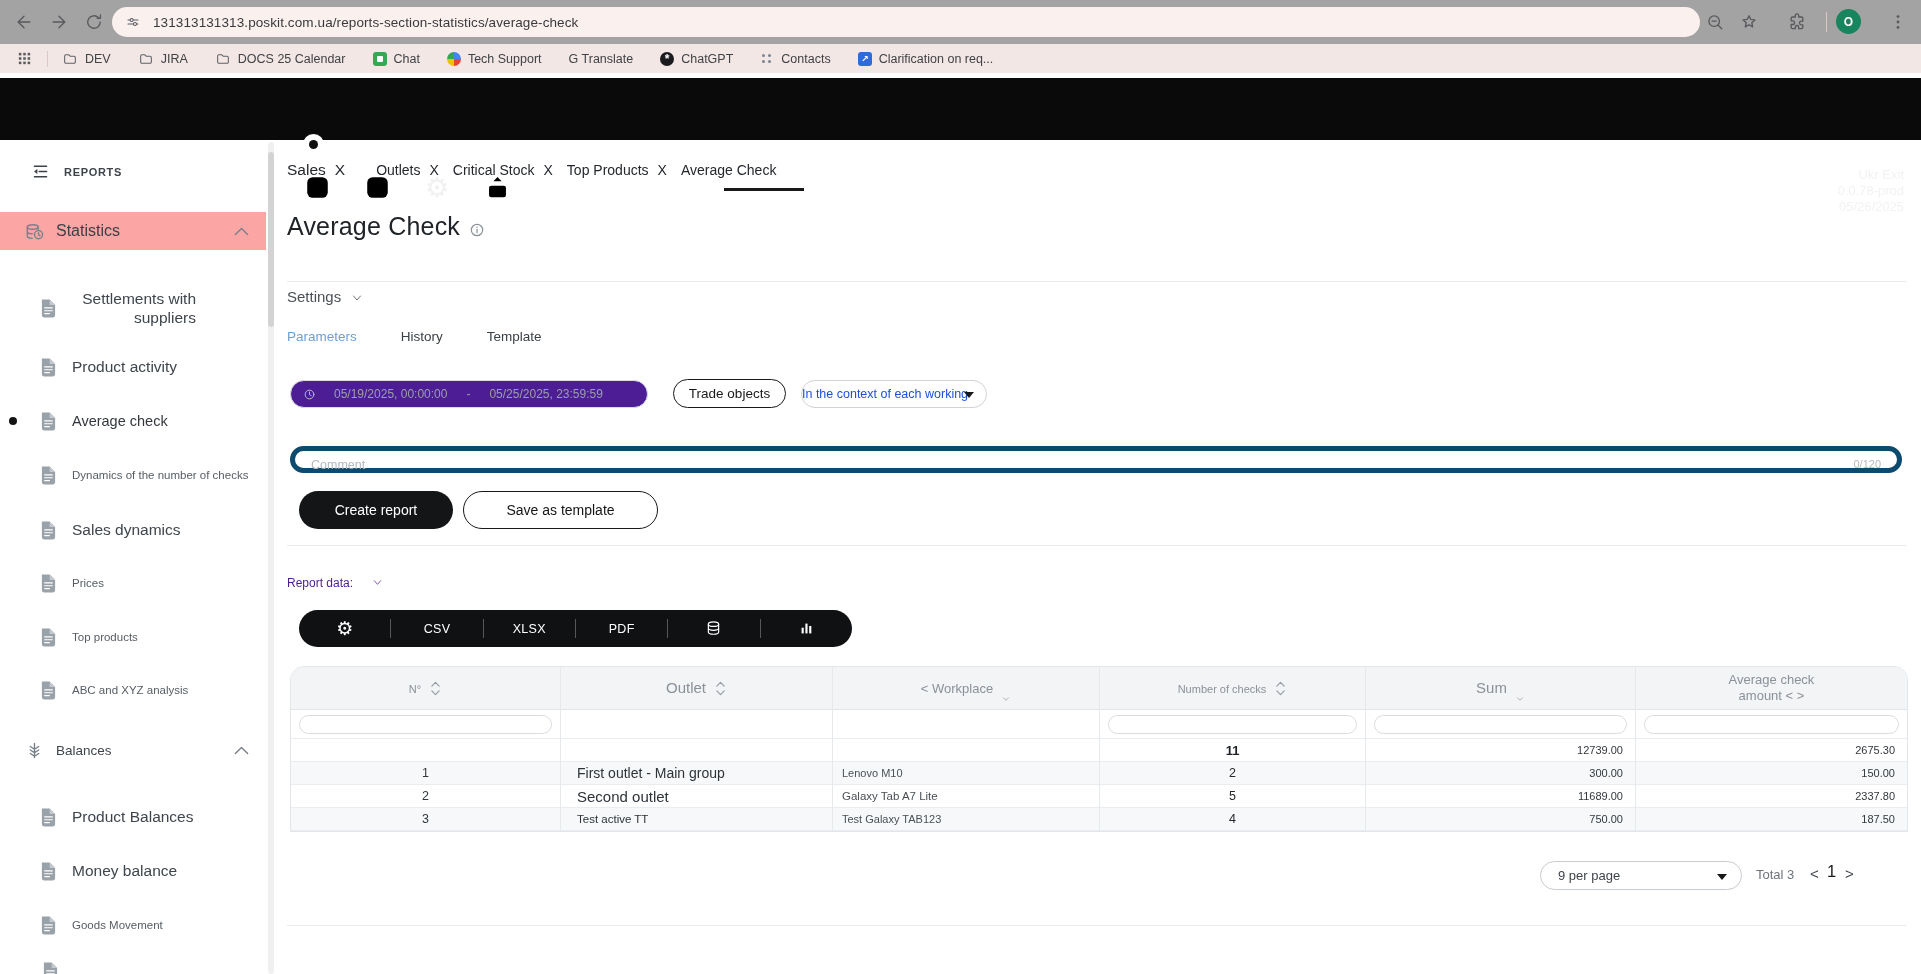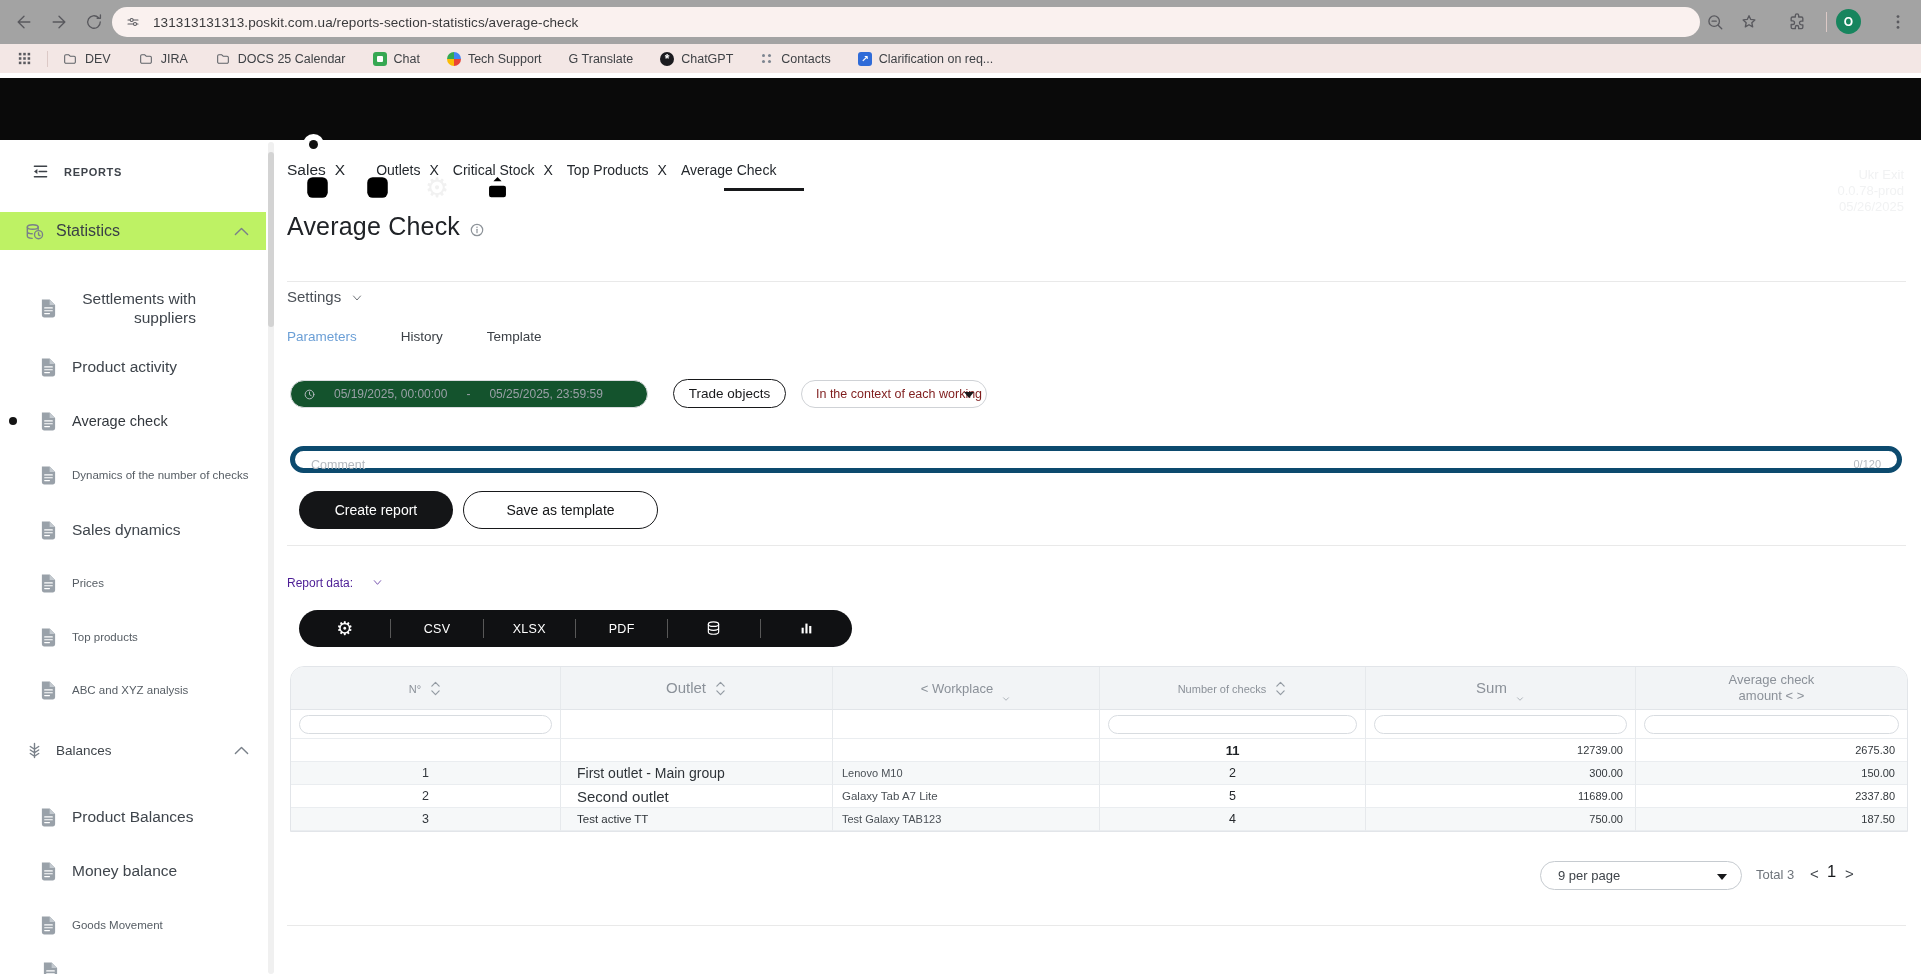--- a/index.html
+++ b/index.html
@@ -47,21 +47,21 @@
   .app-info span{cursor:pointer}
   .active-dot-outer{position:absolute;left:303px;top:134px;width:21px;height:21px;border-radius:50%;background:#fff;display:flex;align-items:center;justify-content:center}
   .active-dot-outer i{width:9px;height:9px;border-radius:50%;background:#101010}
 
   
   .sidebar{position:absolute;left:0;top:140px;width:277px;height:834px;background:#fff}
   .sb-head{position:absolute;left:30px;top:21px;display:flex;align-items:center;gap:13px;cursor:pointer}
   .sb-head .ic{width:21px;height:21px;color:#3d4248}
   .sb-title{font-size:11px;font-weight:700;letter-spacing:.7px;color:#3f444b}
   .sb-sec{position:absolute;left:0;width:266px;height:38px;display:flex;align-items:center;padding-left:24px;box-sizing:border-box;gap:11px;cursor:pointer}
-  .sb-sec.shaded{background:#bef264}
+  .sb-sec.shaded{background:#fca5a5}
   .sb-sec .ic{width:21px;height:21px;color:#798089;flex:none}
   .sec-label{font-size:16px;color:#3a4047}
   .sb-sec.s1 .sec-label{font-size:13.5px;color:#3f454b}
   .sec-chev{margin-left:auto;margin-right:14px;width:13px;height:13px;color:#7a8088}
   .sb-item{position:absolute;left:40px;width:218px;height:40px;display:flex;align-items:center;gap:15px;cursor:pointer}
   .sb-item .sb-file{width:17px;height:20px;flex:none}
   .sb-label{color:#3f454c}
   .sb-item.lg .sb-label{font-size:15.5px}
   .sb-item.md .sb-label{font-size:14.5px;color:#33383e}
   .sb-item.sm .sb-label{font-size:11.5px;color:#565d64}
@@ -82,28 +82,28 @@
   .tab-underline{position:absolute;left:724px;top:188px;width:80px;height:3px;background:#17181a}
   .page-title{position:absolute;left:287px;top:212px;margin:0;font-size:25px;font-weight:400;color:#202327;letter-spacing:.2px}
   .info-ic{position:absolute;left:468px;top:221px;width:18px;height:18px;color:#8d9399;cursor:pointer}
   .divider{position:absolute;left:287px;width:1619px;height:1px;background:#e9e9e9}
   .d1{top:281px}.d2{top:545px}.d3{top:925px}
   .settings-head{position:absolute;left:287px;top:288px;display:flex;align-items:center;gap:10px;cursor:pointer;color:#4b5057;font-size:15px}
   .settings-head .ic{width:12px;height:12px;margin-top:2px}
   #settings-tabs{position:absolute;left:287px;top:329px;display:flex;gap:44px}
   .stab{font-size:13.5px;color:#3b4046;cursor:pointer}
   .stab.active{color:#6b9fd6}
-  .date-pill{position:absolute;left:290px;top:380px;width:358px;height:28px;border:1px solid #dadcdf;border-radius:15px;background:#14532d;display:flex;align-items:center;box-sizing:border-box;cursor:pointer}
+  .date-pill{position:absolute;left:290px;top:380px;width:358px;height:28px;border:1px solid #dadcdf;border-radius:15px;background:#4c1d95;display:flex;align-items:center;box-sizing:border-box;cursor:pointer}
   .date-pill .clock{width:15px;height:15px;margin-left:11px;color:#b7bdc3}
   .dt{font-size:12px;color:#9aa0a7;margin-left:17px}
   .dsep{font-size:12px;color:#9aa0a7;margin-left:19px}
   .dt.to{margin-left:19px}
   .trade-btn{position:absolute;left:673px;top:379px;width:113px;height:29px;border:1.6px solid #17181a;border-radius:15px;background:#fff;font-size:13.5px;color:#17181a;font-family:inherit;cursor:pointer}
   .ctx-select{position:absolute;left:801px;top:380px;width:186px;height:28px;border:1px solid #cfd2d6;border-radius:15px;background:#fff;box-sizing:border-box;display:flex;align-items:center;cursor:pointer}
-  .ctx-select span{font-size:12.5px;color:#7f1d1d;margin-left:14px;white-space:nowrap}
+  .ctx-select span{font-size:12.5px;color:#1d4ed8;white-space:nowrap}
   .caret{width:0;height:0;border-left:5px solid transparent;border-right:5px solid transparent;border-top:6px solid #17181a}
   .ctx-select .caret{position:absolute;right:12px;top:11px}
   .comment-pill{position:absolute;left:290px;top:446px;width:1612px;height:27px;border:5px solid #0c4a6e;border-radius:14px;background:#fff;box-sizing:border-box}
   .comment-pill input{position:absolute;left:14px;top:1px;width:1480px;height:23px;border:none;outline:none;background:transparent;font-size:12.5px;font-family:inherit;color:#333}
   .comment-pill input::placeholder{color:#b4b9bf}
   .counter{position:absolute;right:16px;top:7px;font-size:11px;color:#b4b9bf}
   .create-btn{position:absolute;left:299px;top:491px;width:154px;height:38px;border:none;border-radius:19px;background:#141517;color:#fff;font-size:14px;font-family:inherit;cursor:pointer}
   .save-btn{position:absolute;left:463px;top:491px;width:195px;height:38px;border:1.6px solid #17181a;border-radius:19px;background:#fff;color:#141517;font-size:14px;font-family:inherit;cursor:pointer}
   .report-data{position:absolute;left:287px;top:576px;display:flex;gap:19px;font-size:12px;color:#4c1d95;cursor:pointer}
   .report-data .ic{width:11px;height:11px;margin-top:1px}

